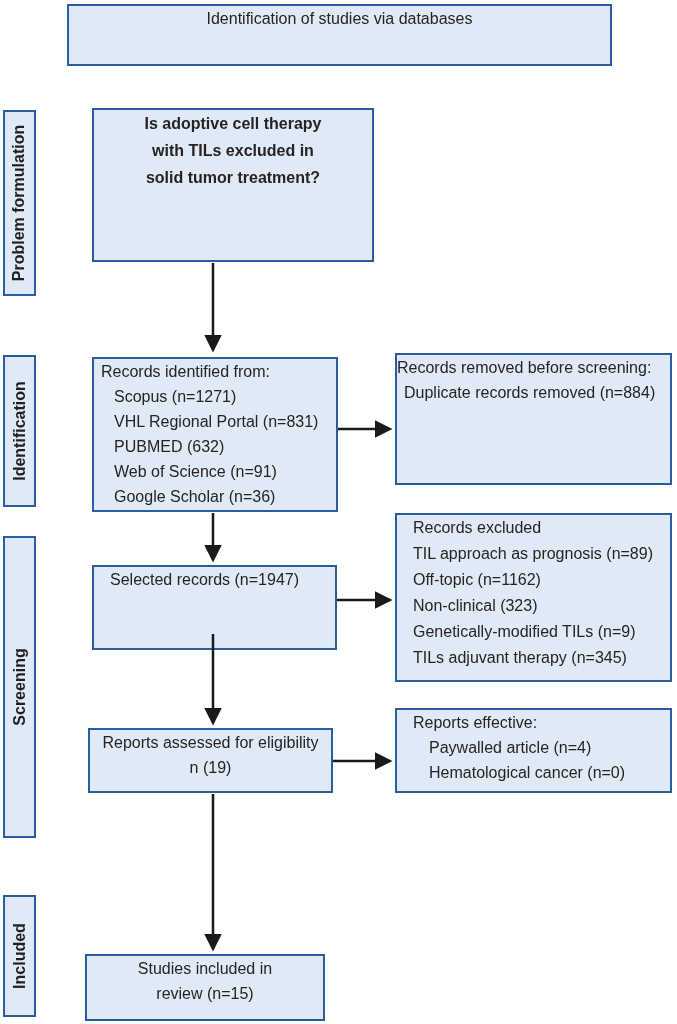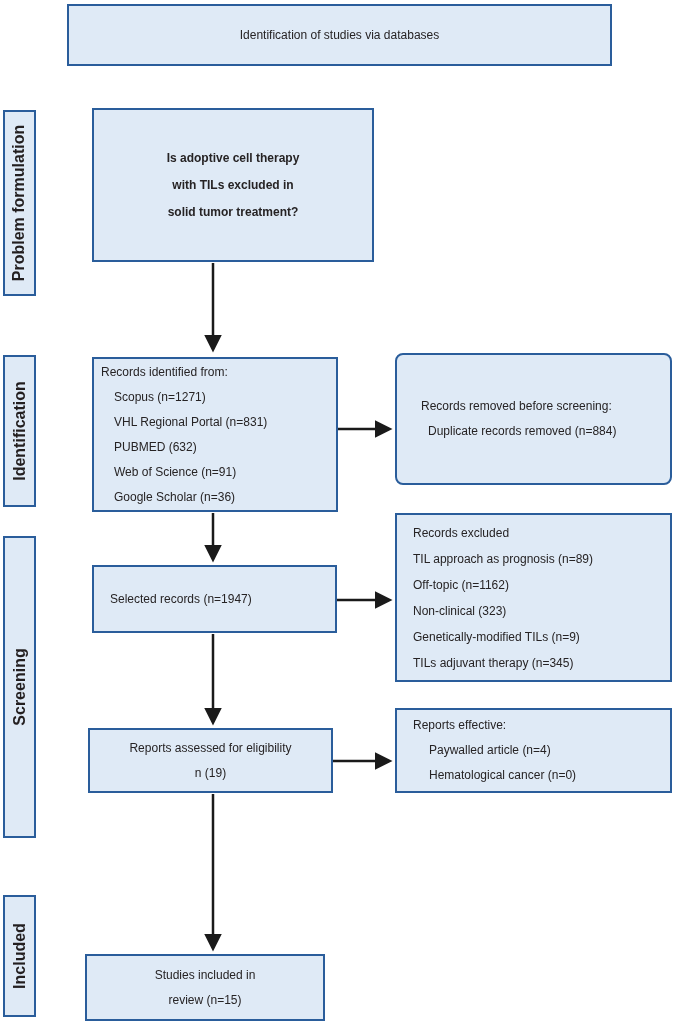--- a/index.html
+++ b/index.html
@@ -11,22 +11,21 @@
     color:#262324;
     overflow:hidden;
   }
   .box{
     position:absolute;
     background:#dfeaf6;
     border:2.5px solid #2a5d9b;
     box-sizing:border-box;
     display:flex;
     flex-direction:column;
-    justify-content:center;
-    font-size:12px;
+    font-size:16px;
     line-height:25px;
   }
   .box.center{align-items:center;text-align:center;}
   .box.left{align-items:flex-start;text-align:left;}
   .indent{padding-left:13px;}
   .sidebar{
     position:absolute;
     left:3px;width:33px;
     background:#dfeaf6;
     border:2.5px solid #2a5d9b;
@@ -73,26 +72,26 @@
 
   <div class="box left" style="left:92px;top:357px;width:246px;height:155px;padding-left:7px;">
     <span class="line">Records identified from:</span>
     <span class="line indent">Scopus (n=1271)</span>
     <span class="line indent">VHL Regional Portal (n=831)</span>
     <span class="line indent">PUBMED (632)</span>
     <span class="line indent">Web of Science (n=91)</span>
     <span class="line indent">Google Scholar (n=36)</span>
   </div>
 
-  <div class="box left" style="left:395px;top:353px;width:277px;height:132px;padding-left:24px;border-radius:8px;">
+  <div class="box left" style="left:395px;top:353px;width:277px;height:132px;padding-left:0;">
     <span class="line">Records removed before screening:</span>
     <span class="line" style="padding-left:7px;">Duplicate records removed (n=884)</span>
   </div>
 
-  <div class="box left" style="left:92px;top:565px;width:245px;height:68px;padding-left:16px;">
+  <div class="box left" style="left:92px;top:565px;width:245px;height:85px;padding-left:16px;">
     <span class="line">Selected records (n=1947)</span>
   </div>
 
   <div class="box left" style="left:395px;top:513px;width:277px;height:169px;padding-left:16px;line-height:26px;">
     <span class="line">Records excluded</span>
     <span class="line">TIL approach as prognosis (n=89)</span>
     <span class="line">Off-topic (n=1162)</span>
     <span class="line">Non-clinical (323)</span>
     <span class="line">Genetically-modified TILs (n=9)</span>
     <span class="line">TILs adjuvant therapy (n=345)</span>

